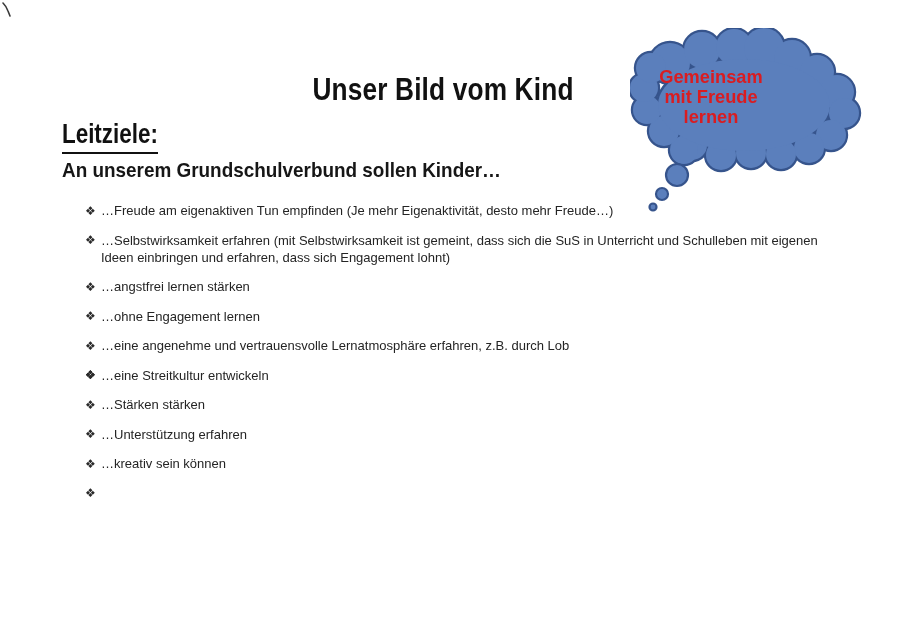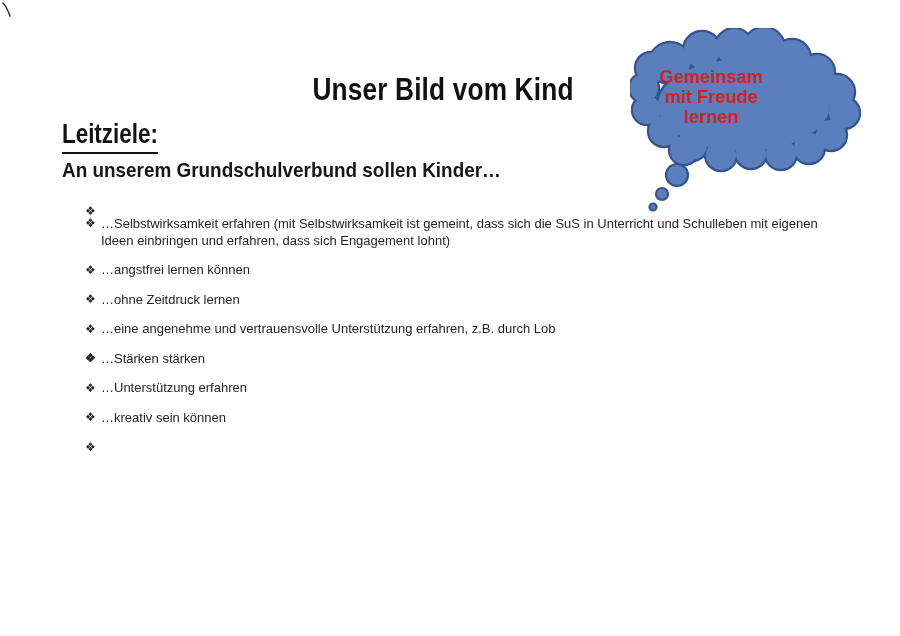--- a/index.html
+++ b/index.html
@@ -134,52 +134,54 @@
   </div>
 
   <div class="heading">Leitziele:</div>
 
   <div class="subheading">An unserem Grundschulverbund sollen Kinder…</div>
 
   <ul class="bullets">
 
       <li>
         <span class="marker">❖</span>
+        <span class="txt">…Freude am eigenaktiven Tun empfinden (Je mehr Eigenaktivität, desto mehr Freude…)</span>
       </li>
 
       <li>
         <span class="marker">❖</span>
         <span class="txt">…Selbstwirksamkeit erfahren (mit Selbstwirksamkeit ist gemeint, dass sich die SuS in Unterricht und Schulleben mit eigenen Ideen einbringen und erfahren, dass sich Engagement lohnt)</span>
       </li>
 
       <li>
         <span class="marker">❖</span>
-        <span class="txt">…angstfrei lernen können</span>
-      </li>
-
-      <li>
-        <span class="marker">❖</span>
-        <span class="txt">…ohne Zeitdruck lernen</span>
-      </li>
-
-      <li>
-        <span class="marker">❖</span>
-        <span class="txt">…eine angenehme und vertrauensvolle Unterstützung erfahren, z.B. durch Lob</span>
-      </li>
-
-      <li>
-        <span class="marker">❖</span>
-      </li>
-
-      <li>
-        <span class="marker">❖</span>
-      </li>
-
-      <li>
-        <span class="marker">❖</span>
+        <span class="txt">…angstfrei lernen stärken</span>
+      </li>
+
+      <li>
+        <span class="marker">❖</span>
+        <span class="txt">…ohne Engagement lernen</span>
+      </li>
+
+      <li>
+        <span class="marker">❖</span>
+        <span class="txt">…eine angenehme und vertrauensvolle Lernatmosphäre erfahren, z.B. durch Lob</span>
+      </li>
+
+      <li>
+        <span class="marker">❖</span>
+      </li>
+
+      <li>
+        <span class="marker">❖</span>
+      </li>
+
+      <li>
+        <span class="marker">❖</span>
+        <span class="txt">…eine Streitkultur entwickeln</span>
       </li>
 
       <li>
         <span class="marker">❖</span>
         <span class="txt">…Stärken stärken</span>
       </li>
 
       <li>
         <span class="marker">❖</span>
         <span class="txt">…Unterstützung erfahren</span>

